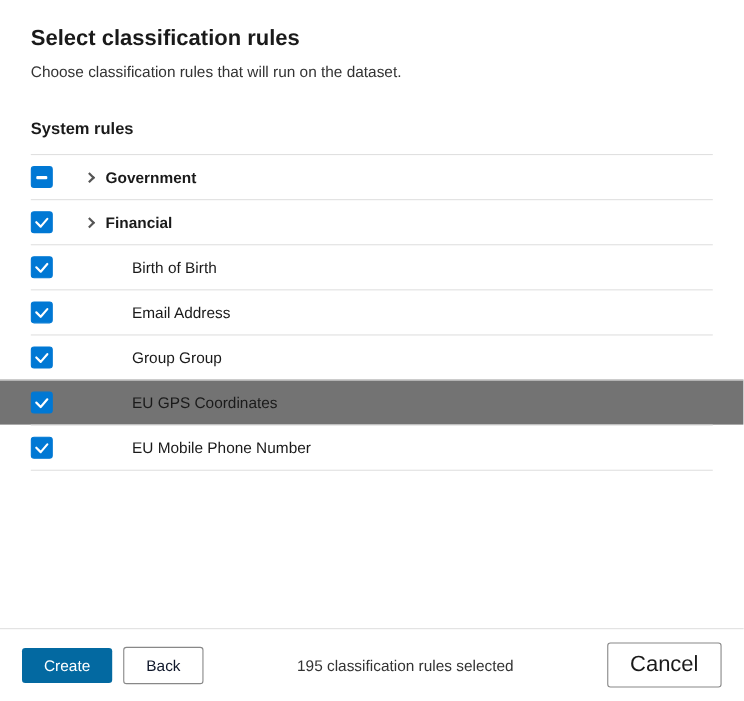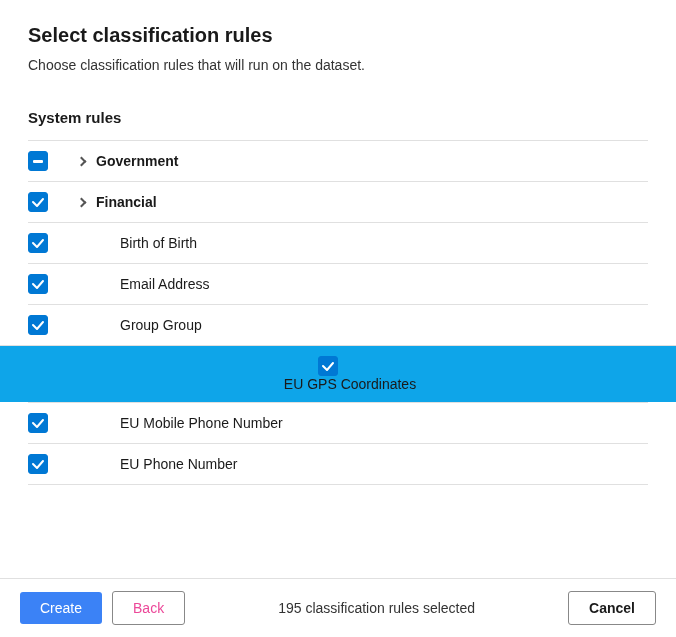--- a/index.html
+++ b/index.html
@@ -46,24 +46,23 @@
       padding: 10px 0;
       cursor: pointer;
       min-height: 40px;
     }
 
     .rule-row:last-child {
       border-bottom: 1px solid #e0e0e0;
     }
 
     .rule-row.highlighted {
-      background: #0ea5e9;
+      background: #737373;
       margin: 0 -28px;
       padding: 10px 28px;
-      flex-direction: column;
     }
 
     .checkbox-area {
       width: 40px;
       flex-shrink: 0;
       display: flex;
       align-items: center;
     }
 
     .checkbox-checked {
@@ -128,57 +127,56 @@
     .footer {
       display: flex;
       align-items: center;
       padding: 12px 20px;
       border-top: 1px solid #e0e0e0;
       background: #fff;
       gap: 10px;
     }
 
     .btn-primary {
-      background: #3b82f6;
+      background: #0369a1;
       color: #fff;
       border: none;
       border-radius: 3px;
       padding: 8px 20px;
       font-size: 14px;
       cursor: pointer;
       font-weight: 500;
     }
 
     .btn-secondary {
       background: #fff;
-      color: #ec4899;
+      color: #0f172a;
       border: 1px solid #888;
       border-radius: 3px;
       padding: 8px 20px;
       font-size: 14px;
       cursor: pointer;
     }
 
     .footer-status {
       flex: 1;
       text-align: center;
       font-size: 14px;
       color: #333;
     }
 
     .btn-cancel {
       background: #fff;
       color: #1a1a1a;
       border: 1px solid #888;
       border-radius: 3px;
       padding: 8px 20px;
-      font-size: 14px;
+      font-size: 20px;
       cursor: pointer;
       margin-left: auto;
-      font-weight: bold;
     }
 
     .chevron-right {
       display: inline-block;
       border-right: 2px solid #555;
       border-bottom: 2px solid #555;
       width: 7px;
       height: 7px;
       transform: rotate(-45deg);
       margin-left: 2px;
@@ -276,31 +274,20 @@
         <div class="checkbox-area">
           <div class="checkbox-checked">
         <svg viewBox="0 0 14 14" fill="none">
               <path d="M2 7l4 4 6-7" stroke="white" stroke-width="2" stroke-linecap="round" stroke-linejoin="round"></path>
             </svg>
       </div>
         </div>
         <div class="expand-icon"></div>
         <div class="rule-label indented">EU Mobile Phone Number</div>
       </div>
-      <div class="rule-row">
-        <div class="checkbox-area">
-          <div class="checkbox-checked">
-        <svg viewBox="0 0 14 14" fill="none">
-              <path d="M2 7l4 4 6-7" stroke="white" stroke-width="2" stroke-linecap="round" stroke-linejoin="round"></path>
-            </svg>
-      </div>
-        </div>
-        <div class="expand-icon"></div>
-        <div class="rule-label indented">EU Phone Number</div>
-      </div>
     </div>
 </div>
 
 <div class="footer">
   <button class="btn-primary">Create</button>
   <button class="btn-secondary">Back</button>
   <span class="footer-status">195 classification rules selected</span>
   <button class="btn-cancel">Cancel</button>
 </div>
 

